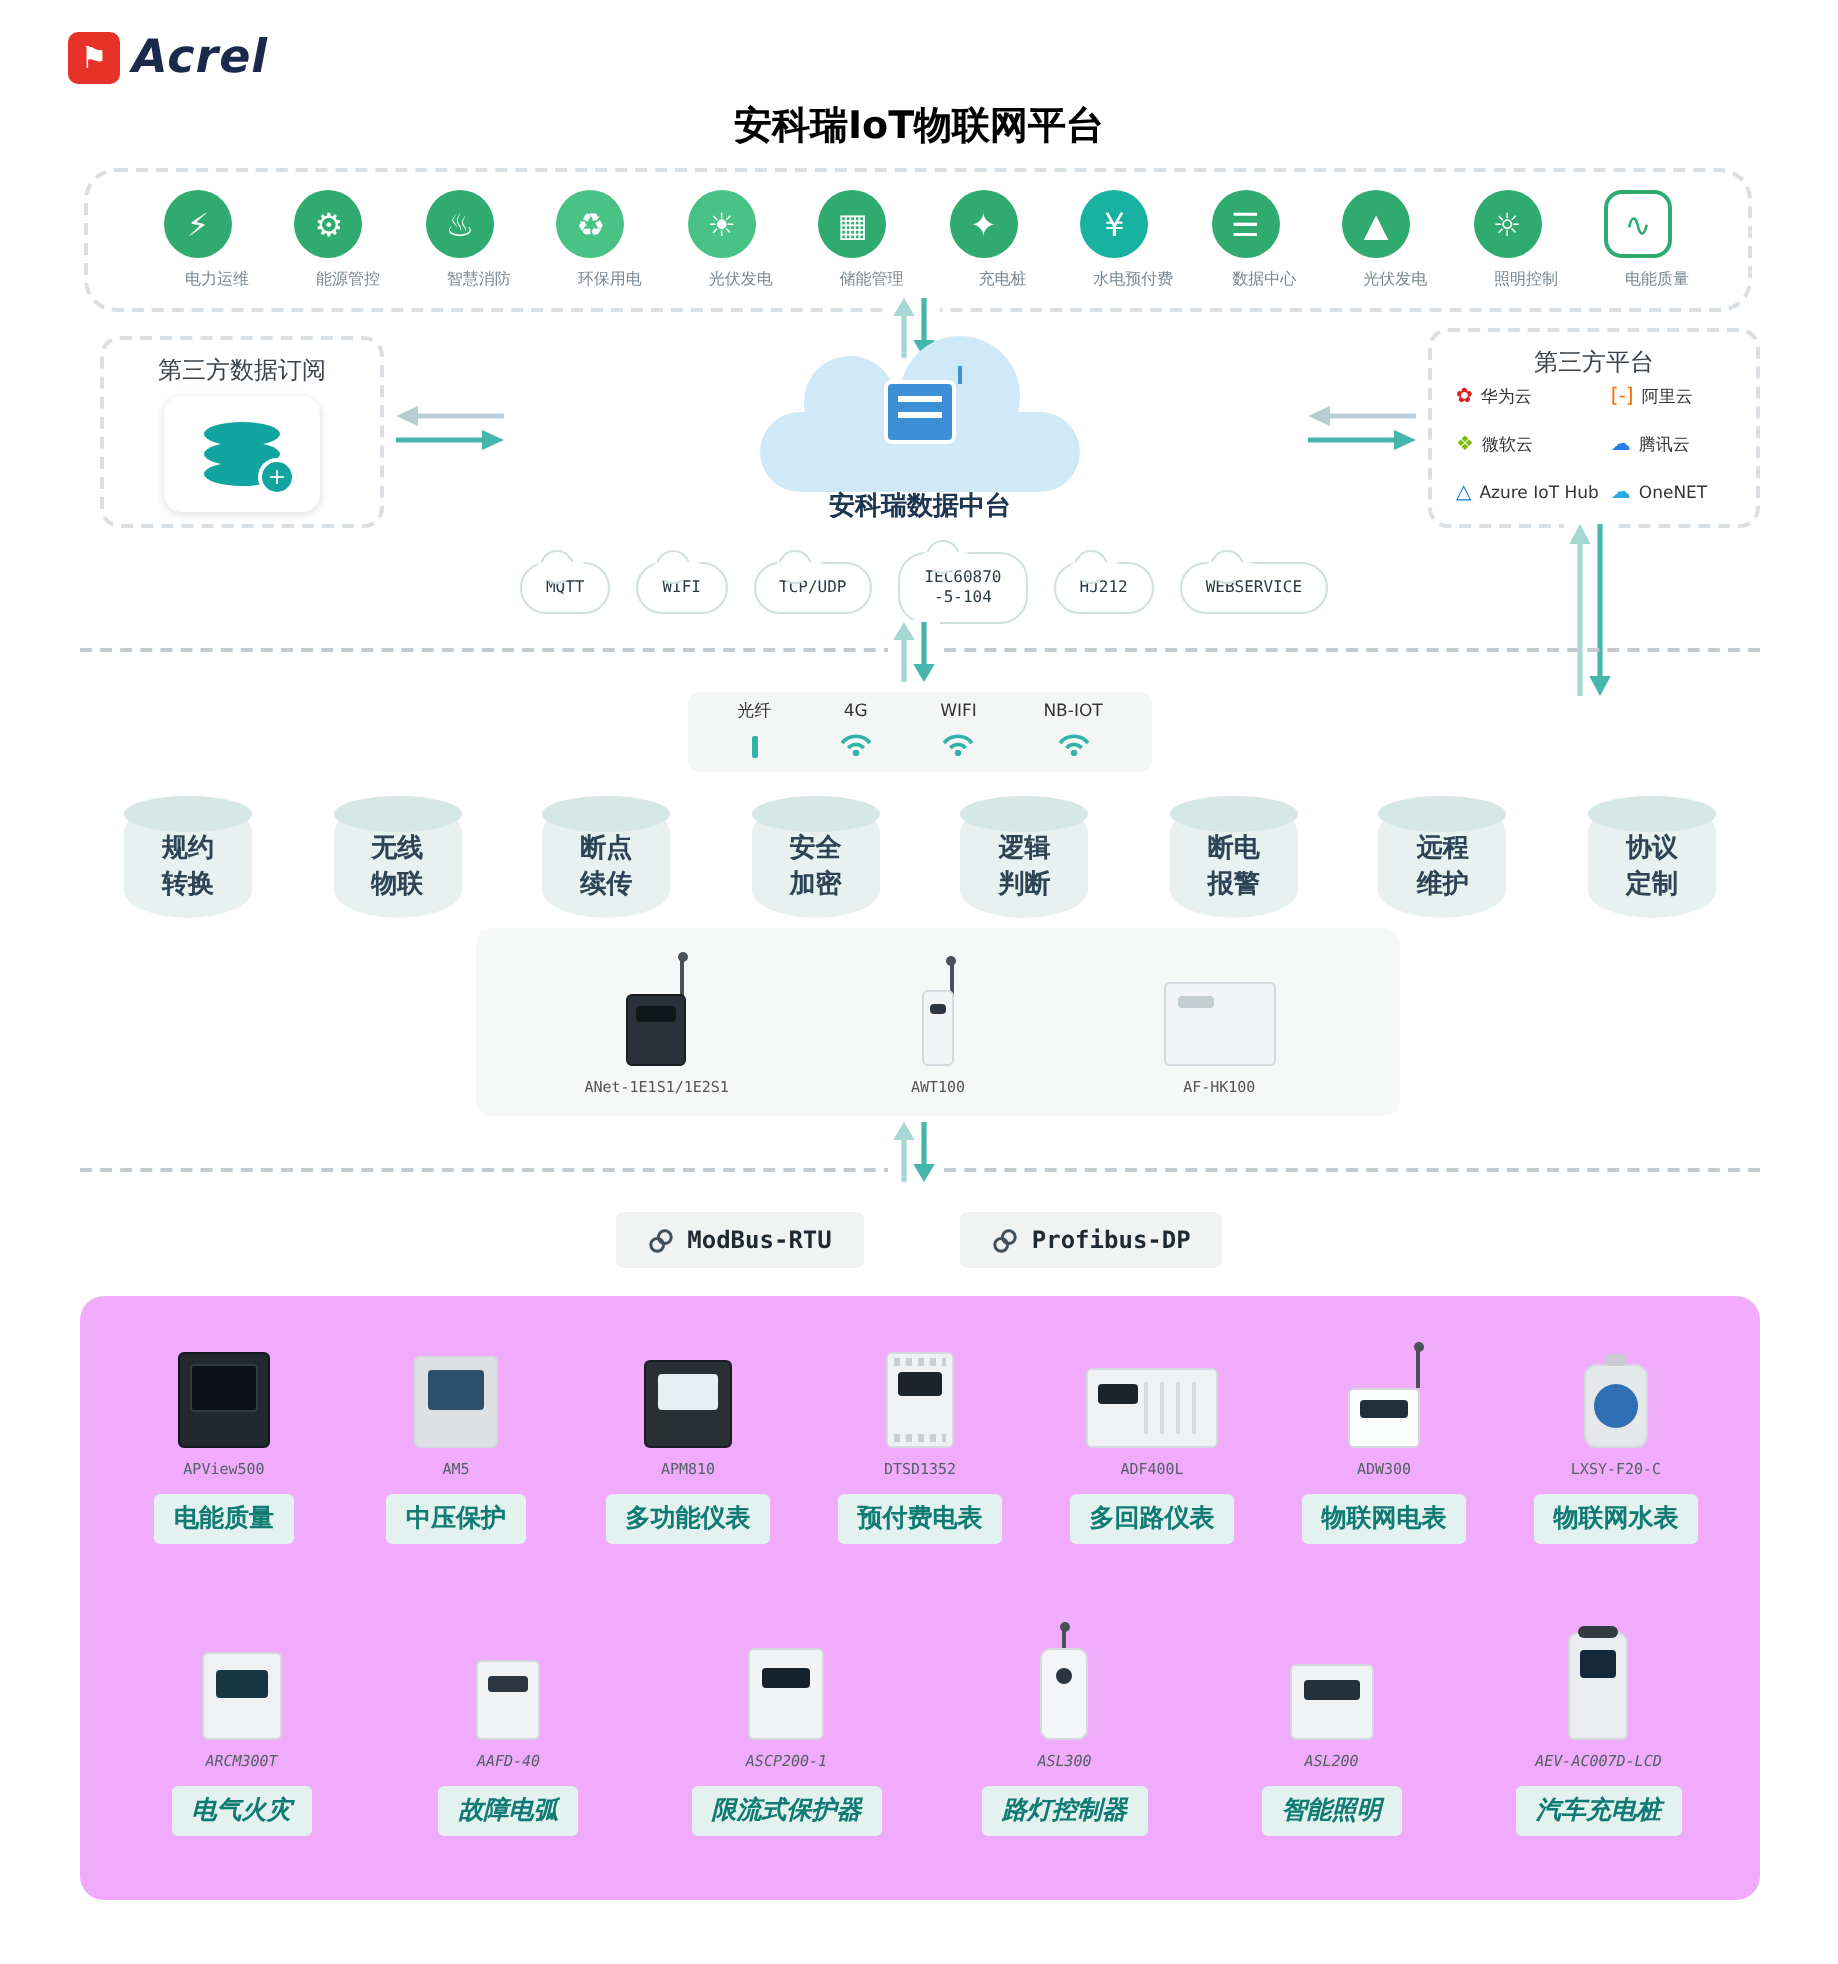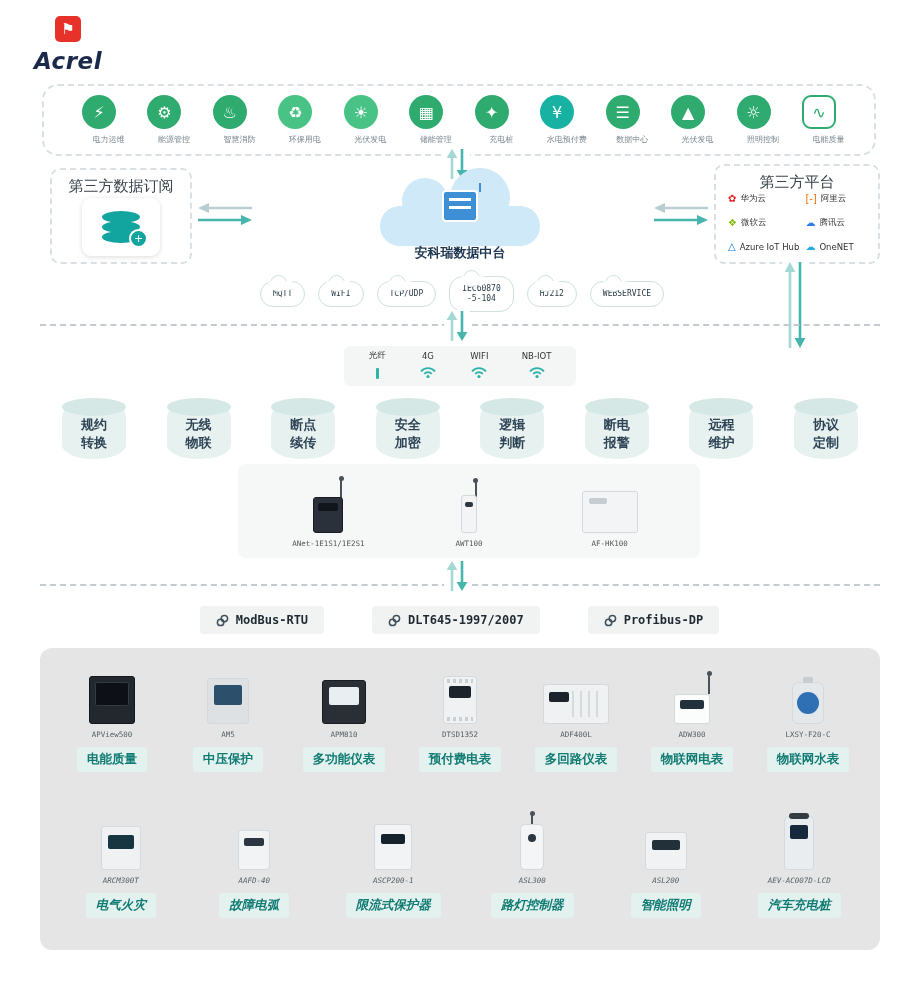--- a/index.html
+++ b/index.html
@@ -1,37 +1,37 @@
 <!DOCTYPE html>
 <html><head>
 <meta charset="utf-8">
 <style>
   html,body{margin:0;padding:0;background:#fff;}
   #stage{position:relative;width:919px;height:982px;background:#fff;font-family:"DejaVu Sans",sans-serif;overflow:hidden;}
 
   
-  .logo{position:absolute;left:34px;top:16px;display:flex;align-items:center;gap:6px;flex-direction:column;}
+  .logo{position:absolute;left:34px;top:16px;display:flex;align-items:center;gap:6px;}
   .logo-mark{width:26px;height:26px;background:#e63228;border-radius:5px;display:flex;align-items:center;justify-content:center;color:#fff;font-size:15px;}
   .logo-mark::before{content:"⚑";}
   .logo-text{font-size:23px;font-weight:bold;font-style:italic;color:#1b2a4a;letter-spacing:.5px;}
 
   .main-title{position:absolute;top:50px;left:0;width:100%;text-align:center;font-size:19px;font-weight:bold;color:#000;}
 
   
   .apps-box{position:absolute;left:42px;top:84px;width:834px;height:72px;border:2px dashed #d9dfe2;border-radius:16px;display:flex;align-items:center;justify-content:space-between;padding:0 26px;box-sizing:border-box;}
   .app{display:flex;flex-direction:column;align-items:center;gap:5px;width:58px;}
   .app-ic{width:34px;height:34px;border-radius:50%;background:#2fab6f;color:#fff;display:flex;align-items:center;justify-content:center;font-size:16px;box-sizing:border-box;}
   .app-ic.outline{background:#fff !important;border:2px solid #2fab6f;color:#2fab6f;border-radius:9px;}
   .app-lb{font-size:8px;color:#7a8791;white-space:nowrap;padding-left:19px;}
 
   .varrow,.harrow{position:absolute;line-height:0;}
 
   
   .left-box{position:absolute;left:50px;top:168px;width:142px;height:96px;border:2px dashed #d9dfe2;border-radius:10px;box-sizing:border-box;}
-  .box-title{position:absolute;top:7px;left:0;right:0;text-align:center;font-size:15px;color:#39424a;}
+  .box-title{position:absolute;top:7px;left:0;right:0;text-align:center;font-size:12px;color:#39424a;}
   .db-card{position:absolute;left:50%;transform:translateX(-50%);top:28px;width:78px;height:58px;background:#fff;border-radius:9px;box-shadow:0 1px 5px rgba(0,0,0,.14);display:flex;align-items:center;justify-content:center;}
   .db-icon{position:relative;width:38px;height:32px;}
   .db-icon i{position:absolute;left:0;width:38px;height:12px;border-radius:50%;background:#12a5a0;}
   .db-icon i:nth-child(1){top:0;}
   .db-icon i:nth-child(2){top:10px;}
   .db-icon i:nth-child(3){top:20px;}
   .db-icon em{position:absolute;right:-8px;bottom:-5px;width:15px;height:15px;border-radius:50%;background:#12a5a0;border:2px solid #fff;color:#fff;font-style:normal;font-size:11px;line-height:15px;text-align:center;}
   .db-icon em::before{content:"+";}
 
   
@@ -90,21 +90,21 @@
   .g-awt .scr{left:3px;top:6px;right:3px;height:5px;background:#2d3742;}
   .g-awt .ant{display:block;left:48px;top:4px;height:18px;}
   .g-afhk .body{width:56px;height:42px;background:#f3f4f5;}
   .g-afhk .scr{left:6px;top:6px;width:18px;height:6px;background:#c7ced2;}
 
   
   .busrow{position:absolute;left:0;top:606px;width:100%;display:flex;justify-content:center;gap:48px;}
   .bus{display:flex;align-items:center;gap:7px;background:#f1f3f3;padding:7px 16px;border-radius:4px;font-family:"DejaVu Sans Mono",monospace;font-size:12px;font-weight:bold;color:#1f2a33;}
 
   
-  .prods-box{position:absolute;left:40px;top:648px;width:840px;height:302px;background:#e5e5e5;border-radius:12px;}
+  .prods-box{position:absolute;left:40px;top:648px;width:840px;height:302px;background:#f0abfc;border-radius:12px;}
   .prow{position:absolute;left:14px;right:14px;display:flex;justify-content:space-around;align-items:flex-end;}
   .prow1{top:20px;}
   .prow2{top:166px;font-style:italic;}
   .prod{display:flex;flex-direction:column;align-items:center;}
   .prod .model{margin-top:6px;font-size:7.5px;font-family:"DejaVu Sans Mono",monospace;color:#556066;}
   .prod .pill{margin-top:8px;background:#e3f1ef;color:#0f7b72;font-size:12.5px;font-weight:bold;padding:4px 10px;border-radius:3px;white-space:nowrap;}
 
   .v-dark .body{width:46px;height:48px;background:#23272e;border-color:#14171c;}
   .v-dark .scr{left:5px;top:5px;right:5px;height:24px;background:#0d1117;box-shadow:inset 0 0 0 1px #323a44;}
   .v-gray .body{width:42px;height:46px;background:#dde1e3;}
@@ -148,20 +148,21 @@
 </head>
 <body>
 
 <div id="stage">
 
   <div class="logo">
     <span class="logo-mark"></span>
     <span class="logo-text">Acrel</span>
   </div>
 
+  <div class="main-title">安科瑞IoT物联网平台</div>
 
   <div class="apps-box">
 
       <div class="app">
         <div class="app-ic" style="background: rgb(47, 171, 111);">
           <span>⚡</span>
         </div>
         <div class="app-lb">电力运维</div>
       </div>
 
@@ -498,27 +499,20 @@
   <div class="busrow">
 
       <div class="bus">
         <svg class="lnk" width="13" height="13" viewBox="0 0 13 13">
           <circle cx="4.6" cy="8.4" r="3.2" fill="none" stroke="#41505a" stroke-width="1.5"></circle>
           <circle cx="8.4" cy="4.6" r="3.2" fill="none" stroke="#41505a" stroke-width="1.5"></circle>
         </svg>
         <span>ModBus-RTU</span>
       </div>
 
-      <div class="bus">
-        <svg class="lnk" width="13" height="13" viewBox="0 0 13 13">
-          <circle cx="4.6" cy="8.4" r="3.2" fill="none" stroke="#41505a" stroke-width="1.5"></circle>
-          <circle cx="8.4" cy="4.6" r="3.2" fill="none" stroke="#41505a" stroke-width="1.5"></circle>
-        </svg>
-        <span>DLT645-1997/2007</span>
-      </div>
 
       <div class="bus">
         <svg class="lnk" width="13" height="13" viewBox="0 0 13 13">
           <circle cx="4.6" cy="8.4" r="3.2" fill="none" stroke="#41505a" stroke-width="1.5"></circle>
           <circle cx="8.4" cy="4.6" r="3.2" fill="none" stroke="#41505a" stroke-width="1.5"></circle>
         </svg>
         <span>Profibus-DP</span>
       </div>
     </div>
 

